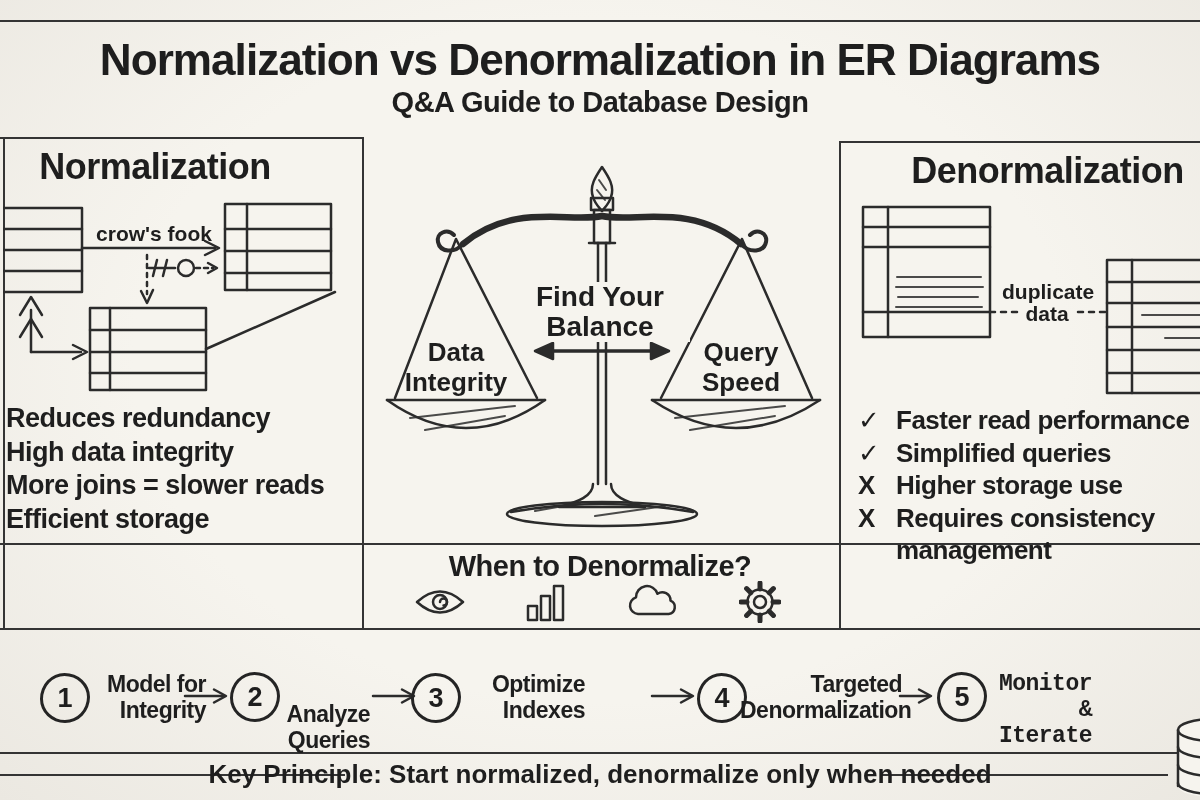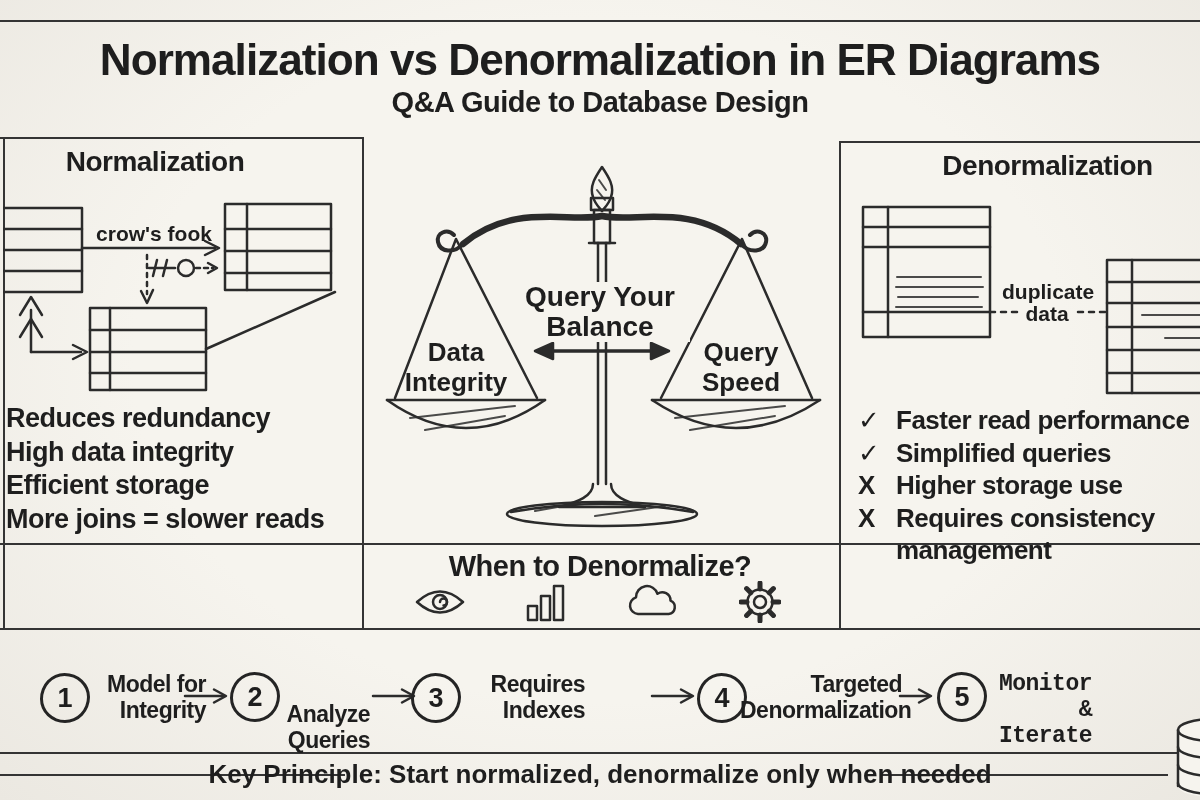--- a/index.html
+++ b/index.html
@@ -8,21 +8,21 @@
     background:radial-gradient(ellipse at 50% 45%, #f6f4ee 55%, #ebe8e1 100%);
     font-family:"Liberation Sans","DejaVu Sans",sans-serif;
     color:#1e1e1e;font-weight:bold;
   }
   .abs{position:absolute;}
   .hline{position:absolute;height:2px;background:#343434;}
   .vline{position:absolute;width:2px;background:#343434;}
   .ctr{text-align:center;}
   #title{left:0;top:34px;width:1200px;font-size:45px;letter-spacing:-1px;transform:scaleX(.98);}
   #subtitle{left:0;top:86px;width:1200px;font-size:29px;letter-spacing:-.5px;}
-  .panel-head{font-size:28px;letter-spacing:-.5px;}
+  .panel-head{font-size:36px;letter-spacing:-.5px;}
   #left-head{left:20px;top:146px;width:270px;}
   #right-head{left:845px;top:150px;width:405px;}
   #left-points{left:6px;top:402px;font-size:27px;line-height:33.5px;letter-spacing:-.5px;}
   #checklist{left:858px;top:404px;font-size:26px;line-height:32.5px;letter-spacing:-.5px;width:420px;}
   .chk-row{display:flex;}
   .chk-mark{width:38px;flex:none;}
   #crow-label{left:96px;top:222px;width:116px;font-size:21px;}
   #dup-label{left:1002px;top:281px;width:90px;font-size:21px;line-height:22px;}
   #balance-label{left:510px;top:282px;width:180px;font-size:28px;line-height:30px;background:#f6f4ee;z-index:3;}
   #pan-left{left:386px;top:337px;width:140px;font-size:26px;line-height:30px;z-index:3;}
@@ -89,22 +89,22 @@
     <path d="M70,211 L84,218 L70,225"></path>
 
     <path d="M203,215 L332,158"></path>
   </g>
 </svg>
 <div class="abs ctr" id="crow-label">crow's fook</div>
 
 <div class="abs" id="left-points">
   <div>Reduces redundancy</div>
   <div>High data integrity</div>
+  <div>More joins = slower reads</div>
   <div>Efficient storage</div>
-  <div>More joins = slower reads</div>
 </div>
 
 <svg style="left:365px;top:140px;z-index:1;" width="475" height="403" viewBox="0 0 475 403">
   <g class="sk">
 
     <path d="M237,27 C243,36 250,46 246,57 C244,64 240,67 237,71 C234,67 230,64 228,57 C224,46 231,36 237,27 Z"></path>
     <path class="sk2" d="M234,40 L241,50 M232,50 L240,60"></path>
 
     <rect x="226" y="58" width="22" height="12"></rect>
     <rect x="229" y="70" width="16" height="33"></rect>
@@ -129,21 +129,21 @@
     <path d="M176,211 H298" stroke-width="3.5"></path>
     <path d="M188,203 L170,211 L188,219 Z M286,203 L304,211 L286,219 Z" fill="#2b2b2b"></path>
 
     <path d="M228,344 C228,356 213,362 194,367 L280,367 C261,362 246,356 246,344"></path>
     <path d="M146,372 Q237,356 328,372"></path>
     <ellipse cx="237" cy="374" rx="95" ry="12"></ellipse>
     <path class="sk2" d="M170,371 L215,363 M230,376 L300,366"></path>
   </g>
 </svg>
 <div class="abs ctr" id="balance-label">
-  <div>Query Your</div>
+  <div>Find Your</div>
   <div>Balance</div>
 </div>
 <div class="abs ctr" id="pan-left">
   <div>Data</div>
   <div>Integrity</div>
 </div>
 <div class="abs ctr" id="pan-right">
   <div>Query</div>
   <div>Speed</div>
 </div>
@@ -236,21 +236,21 @@
   <div>Queries</div>
 </div>
 <svg style="left:371px;top:687px;" width="50" height="18" viewBox="0 0 50 18">
   <path class="sk" stroke-width="3" d="M2,9 H40"></path>
     <path class="sk" stroke-width="3" d="M31,2.5 L43,9 L31,15.5"></path>
 </svg>
 <div class="step-circle" style="left:411px;top:673px;">
     <span>3</span>
   </div>
 <div class="step-label" style="left:455px;top:671px;width:130px;">
-  <div>Requires</div>
+  <div>Optimize</div>
   <div>Indexes</div>
 </div>
 <svg style="left:650px;top:687px;" width="50" height="18" viewBox="0 0 50 18">
   <path class="sk" stroke-width="3" d="M2,9 H40"></path>
     <path class="sk" stroke-width="3" d="M31,2.5 L43,9 L31,15.5"></path>
 </svg>
 <div class="step-circle" style="left:697px;top:673px;">
     <span>4</span>
   </div>
 <div class="step-label" style="left:740px;top:671px;width:162px;">

